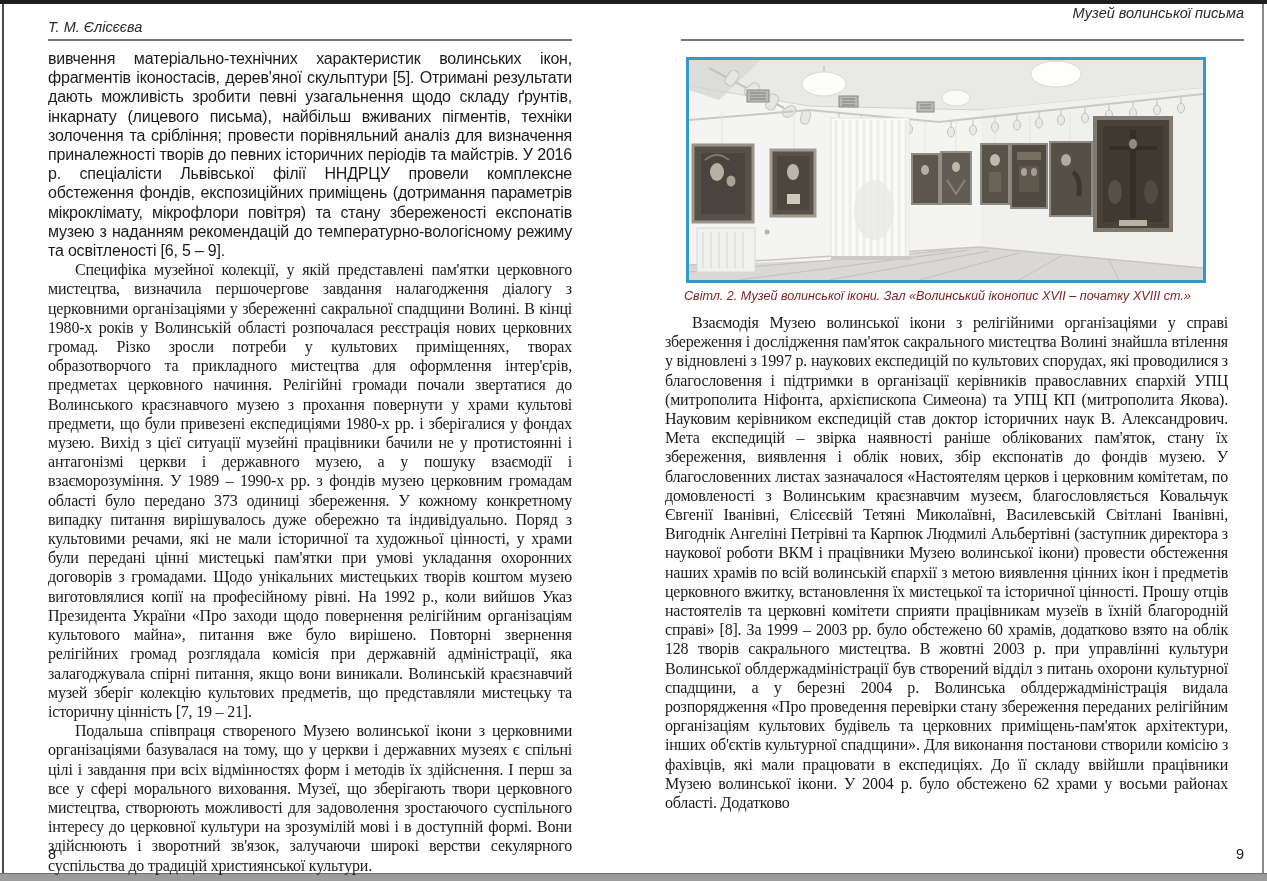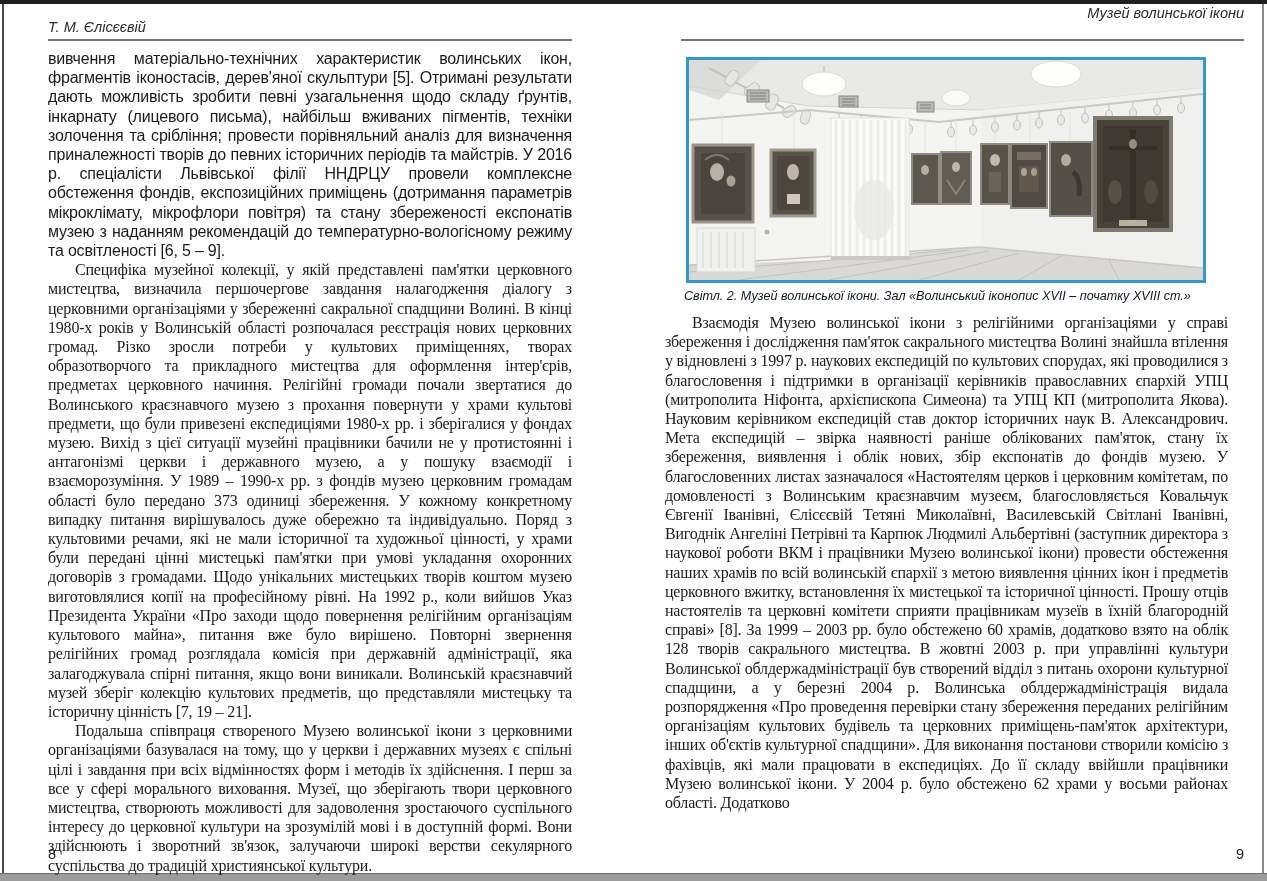--- a/index.html
+++ b/index.html
@@ -30,46 +30,46 @@
   .body-text p{margin:0;}
   .body-text p.indent{text-indent:27px;font-family:Liberation Serif, serif;}
 
   .page-number{position:absolute;font-size:14.5px;color:#1b1b1b;}
   #page-num-left{left:48px;top:846px;}
   #page-num-right{right:23px;top:846px;}
 
   figure{margin:0;}
   #photo-frame{position:absolute;left:52px;top:57px;width:514px;height:220px;border:3px solid #3399cc;background:#f3f3f1;}
   #photo-frame svg{display:block;}
-  #photo-caption{position:absolute;left:50px;top:289px;width:560px;font-style:italic;font-size:12.6px;color:#0f172a;}
+  #photo-caption{position:absolute;left:50px;top:289px;width:560px;font-style:italic;font-size:12.6px;color:#7f1d1d;}
 </style>
 </head>
 <body>
 
 <div class="scan-edge" id="edge-top"></div>
 <div class="scan-edge" id="edge-bottom"></div>
 <div class="scan-edge" id="edge-left"></div>
 <div class="scan-edge" id="edge-right"></div>
 
 <div class="page" id="left-page">
-  <div class="running-header" id="header-author">Т. М. Єлісєєвій</div>
+  <div class="running-header" id="header-author">Т. М. Єлісєєва</div>
   <div class="header-rule" id="rule-left"></div>
 
   <div class="body-text" id="left-body">
     <p>вивчення матеріально-технічних характеристик волинських ікон, фрагментів іконостасів, дерев'яної скульптури [5]. Отримані результати дають можливість зробити певні узагальнення щодо складу ґрунтів, інкарнату (лицевого письма), найбільш вживаних пігментів, техніки золочення та срібління; провести порівняльний аналіз для визначення приналежності творів до певних історичних періодів та майстрів. У 2016 р. спеціалісти Львівської філії ННДРЦУ провели комплексне обстеження фондів, експозиційних приміщень (дотримання параметрів мікроклімату, мікрофлори повітря) та стану збереженості експонатів музею з наданням рекомендацій до температурно-вологісному режиму та освітленості [6, 5 – 9].</p>
     <p class="indent">Специфіка музейної колекції, у якій представлені пам'ятки церковного мистецтва, визначила першочергове завдання налагодження діалогу з церковними організаціями у збереженні сакральної спадщини Волині. В кінці 1980-х років у Волинській області розпочалася реєстрація нових церковних громад. Різко зросли потреби у культових приміщеннях, творах образотворчого та прикладного мистецтва для оформлення інтер'єрів, предметах церковного начиння. Релігійні громади почали звертатися до Волинського краєзнавчого музею з прохання повернути у храми культові предмети, що були привезені експедиціями 1980-х рр. і зберігалися у фондах музею. Вихід з цієї ситуації музейні працівники бачили не у протистоянні і антагонізмі церкви і державного музею, а у пошуку взаємодії і взаєморозуміння. У 1989 – 1990-х рр. з фондів музею церковним громадам області було передано 373 одиниці збереження. У кожному конкретному випадку питання вирішувалось дуже обережно та індивідуально. Поряд з культовими речами, які не мали історичної та художньої цінності, у храми були передані цінні мистецькі пам'ятки при умові укладання охоронних договорів з громадами. Щодо унікальних мистецьких творів коштом музею виготовлялися копії на професійному рівні. На 1992 р., коли вийшов Указ Президента України «Про заходи щодо повернення релігійним організаціям культового майна», питання вже було вирішено. Повторні звернення релігійних громад розглядала комісія при державній адміністрації, яка залагоджувала спірні питання, якщо вони виникали. Волинській краєзнавчий музей зберіг колекцію культових предметів, що представляли мистецьку та історичну цінність [7, 19 – 21].</p>
     <p class="indent">Подальша співпраця створеного Музею волинської ікони з церковними організаціями базувалася на тому, що у церкви і державних музеях є спільні цілі і завдання при всіх відмінностях форм і методів їх здійснення. І перш за все у сфері морального виховання. Музеї, що зберігають твори церковного мистецтва, створюють можливості для задоволення зростаючого суспільного інтересу до церковної культури на зрозумілій мові і в доступній формі. Вони здійснюють і зворотний зв'язок, залучаючи широкі верстви секулярного суспільства до традицій християнської культури.</p>
   </div>
 
   <div class="page-number" id="page-num-left">8</div>
 </div>
 
 <div class="page" id="right-page">
   <div class="running-header" id="header-title">
-    <div>Музей волинської ікони</div>
+    <div>Музей волинської письма</div>
   </div>
   <div class="header-rule" id="rule-right"></div>
 
   <figure>
     <div id="photo-frame">
       <svg width="514" height="220" viewBox="0 0 514 220" aria-hidden="true">
 
         <rect x="0" y="0" width="514" height="220" fill="#f4f4f2"></rect>
 
         <polygon points="0,0 514,0 514,28 292,50 120,46 0,26" fill="#e9e9e7"></polygon>

